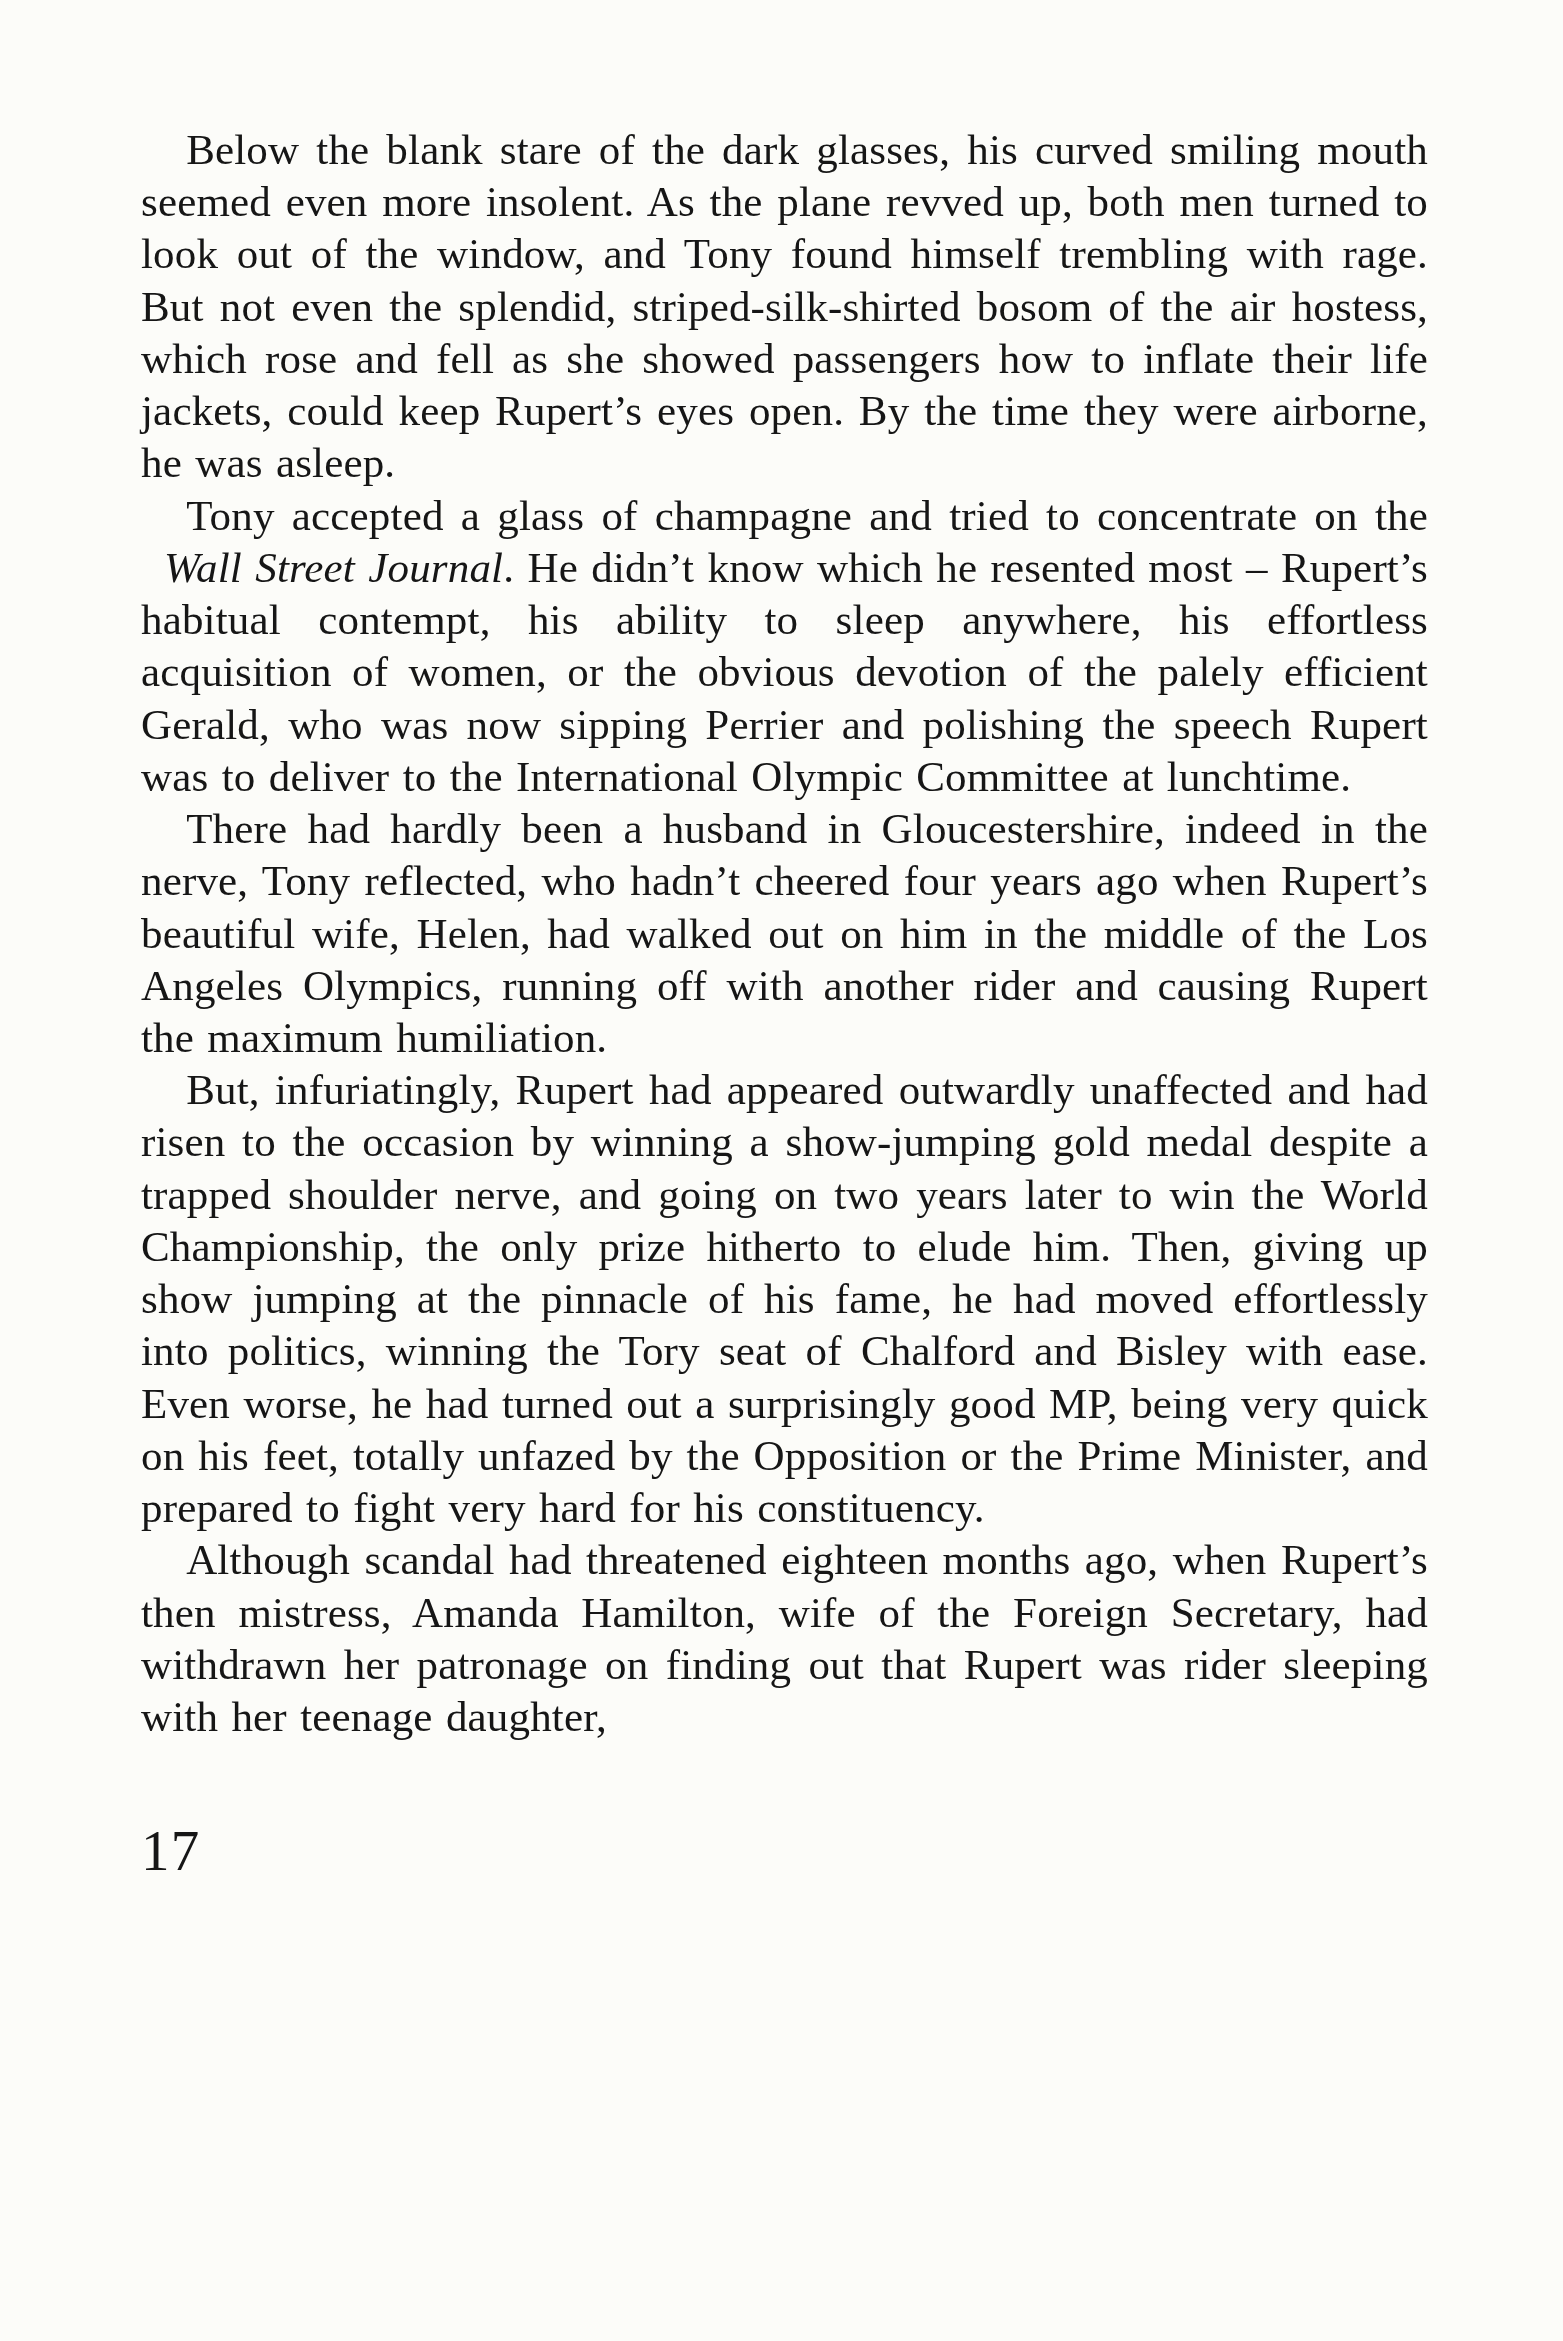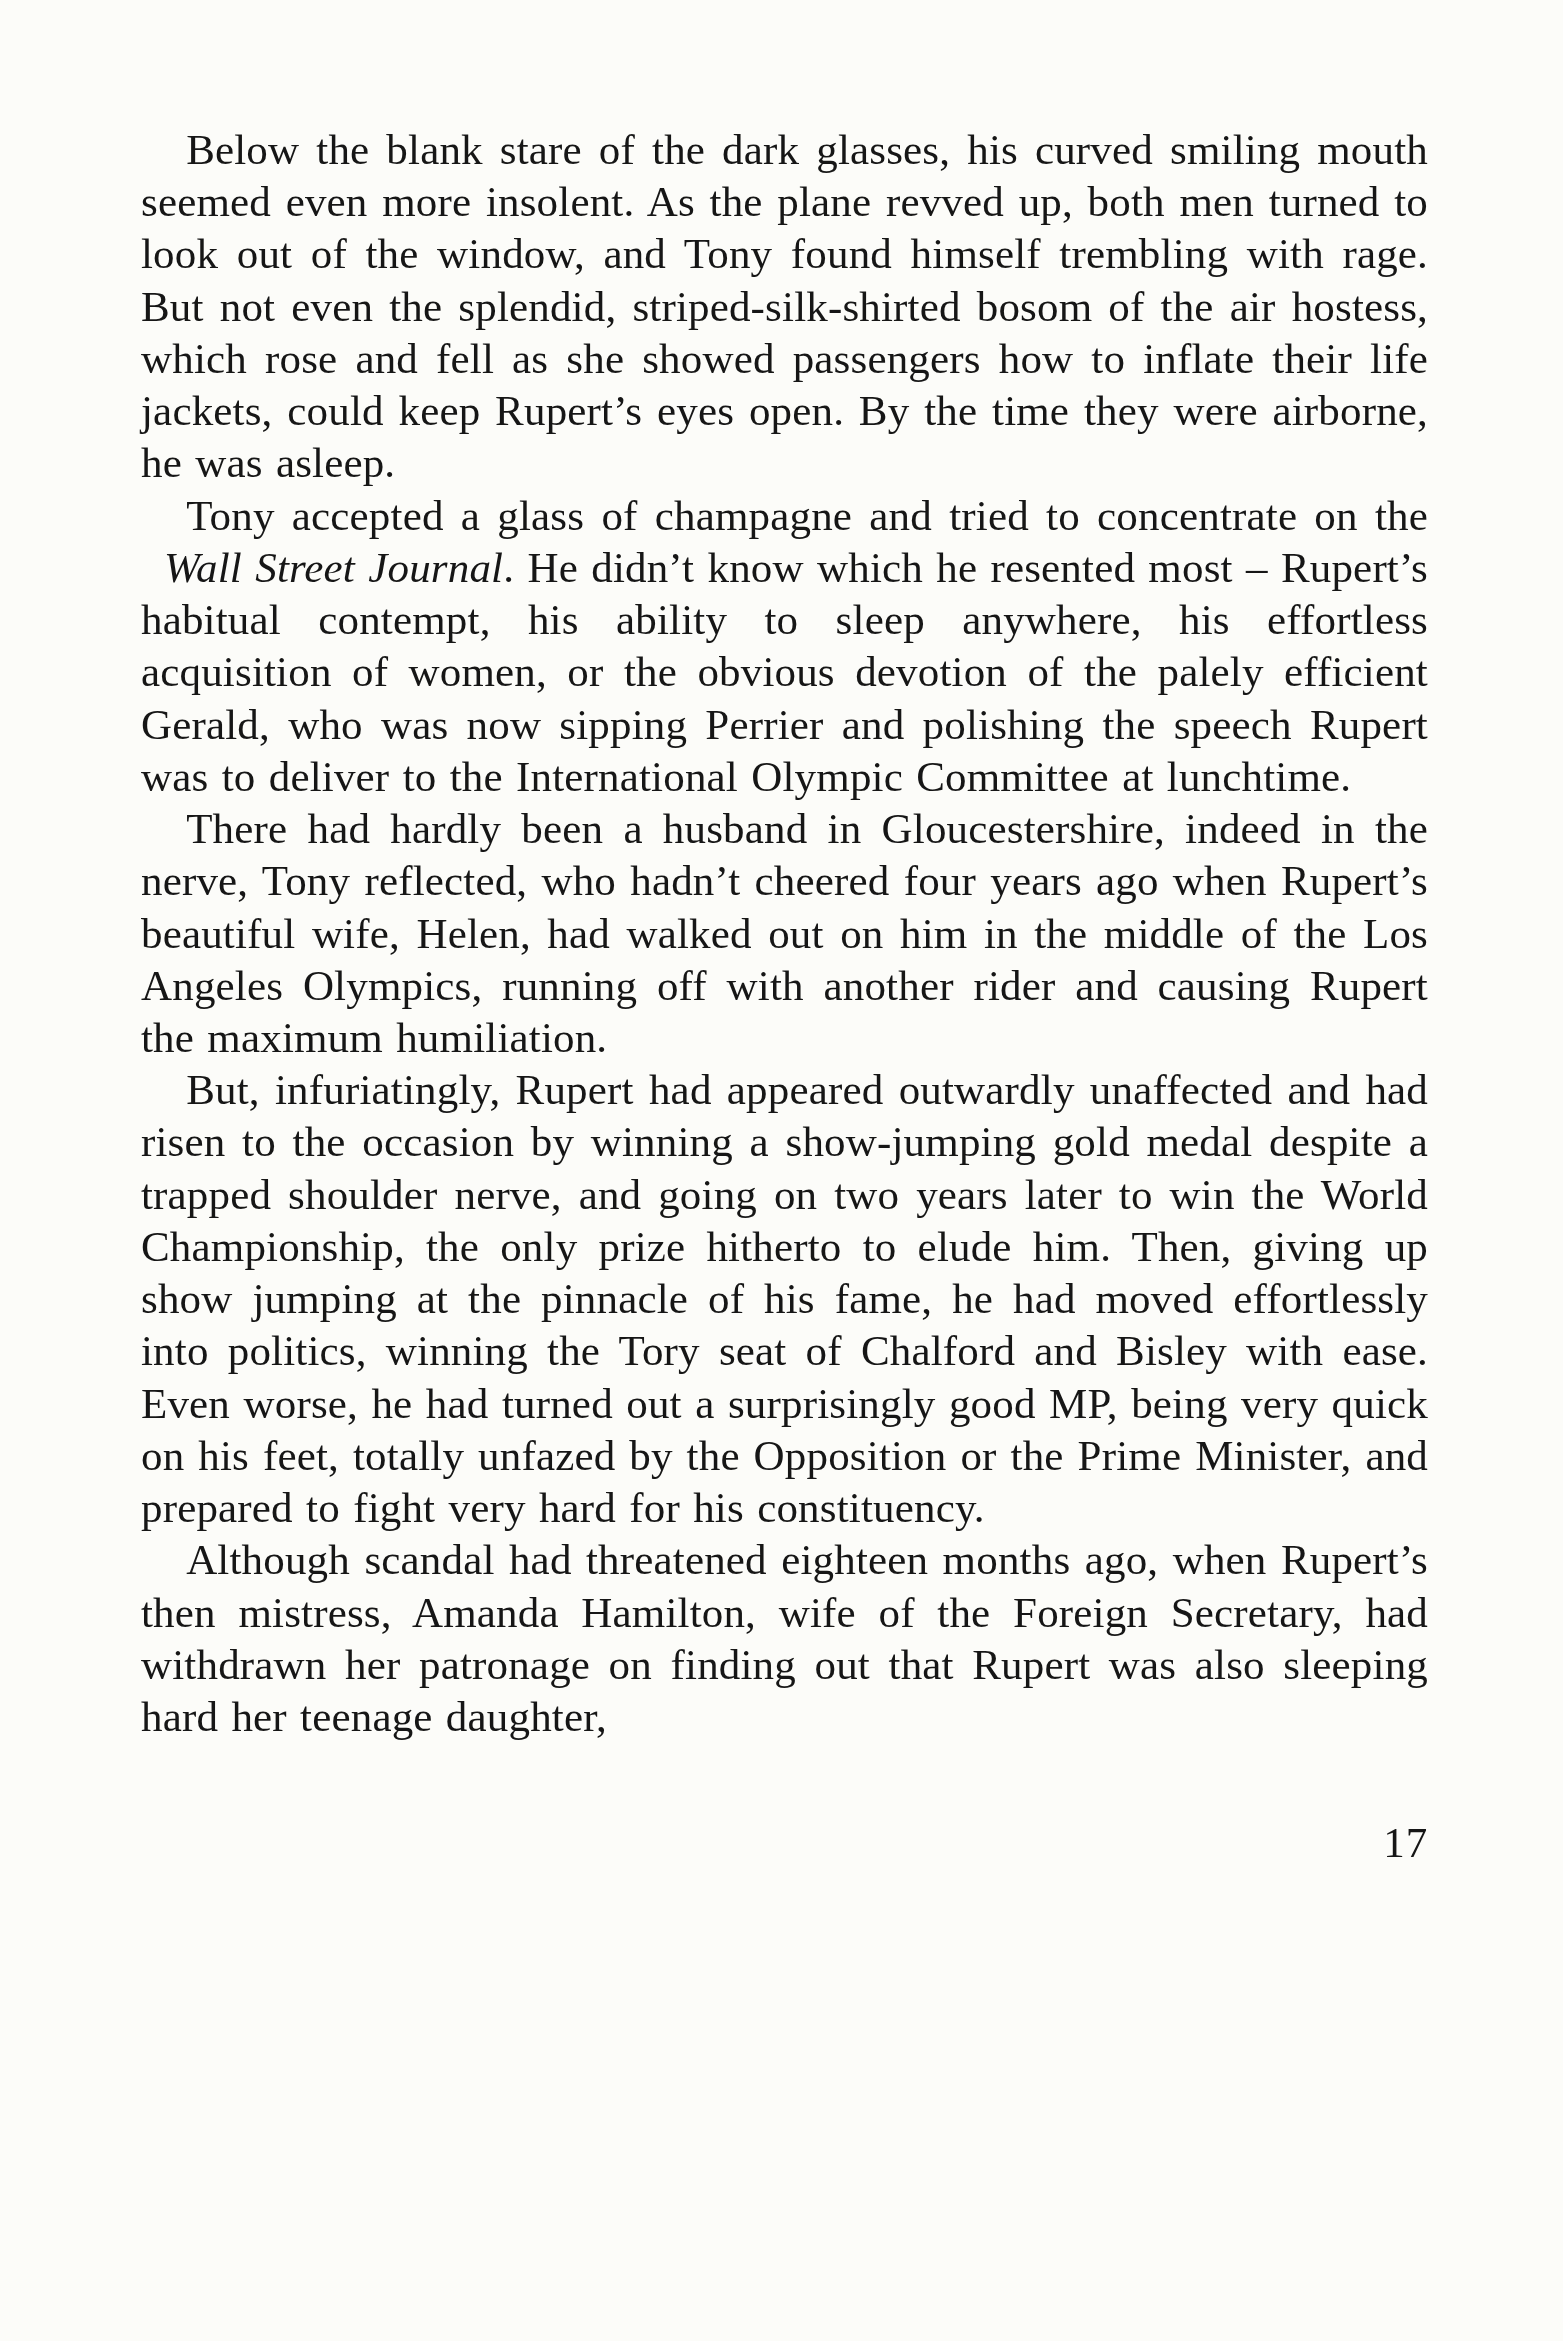--- a/index.html
+++ b/index.html
@@ -33,32 +33,32 @@
     font-size: 43px;
     line-height: 1.215;
     word-spacing: 0.055em;
     letter-spacing: 0.004em;
   }
   .para .italic {
     font-style: italic;
     margin-left: 23px;
   }
   .page-number {
-    text-align: right;
-    font-size: 43px;
+    text-align: left;
+    font-size: 57px;
     margin-top: 75px;
     letter-spacing: 0.02em;
   }
 </style>
 </head>
 <body>
 
 <div class="page">
   <div class="text-block">
       <p class="para"><span>Below the blank stare of the dark glasses, his curved smiling mouth seemed even more insolent. As the plane revved up, both men turned to look out of the window, and Tony found himself trembling with rage. But not even the splendid, striped-silk-shirted bosom of the air hostess, which rose and fell as she showed passengers how to inflate their life jackets, could keep Rupert’s eyes open. By the time they were airborne, he was asleep.</span></p>
       <p class="para"><span>Tony accepted a glass of champagne and tried to concentrate on the </span><span class="italic">Wall Street Journal</span><span>. He didn’t know which he resented most – Rupert’s habitual contempt, his ability to sleep anywhere, his effortless acquisition of women, or the obvious devotion of the palely efficient Gerald, who was now sipping Perrier and polishing the speech Rupert was to deliver to the International Olympic Committee at lunchtime.</span></p>
       <p class="para"><span>There had hardly been a husband in Gloucestershire, indeed in the nerve, Tony reflected, who hadn’t cheered four years ago when Rupert’s beautiful wife, Helen, had walked out on him in the middle of the Los Angeles Olympics, running off with another rider and causing Rupert the maximum humiliation.</span></p>
       <p class="para"><span>But, infuriatingly, Rupert had appeared outwardly unaffected and had risen to the occasion by winning a show-jumping gold medal despite a trapped shoulder nerve, and going on two years later to win the World Championship, the only prize hitherto to elude him. Then, giving up show jumping at the pinnacle of his fame, he had moved effortlessly into politics, winning the Tory seat of Chalford and Bisley with ease. Even worse, he had turned out a surprisingly good MP, being very quick on his feet, totally unfazed by the Opposition or the Prime Minister, and prepared to fight very hard for his constituency.</span></p>
-      <p class="para"><span>Although scandal had threatened eighteen months ago, when Rupert’s then mistress, Amanda Hamilton, wife of the Foreign Secretary, had withdrawn her patronage on finding out that Rupert was also sleeping hard her teenage daughter,</span></p>
+      <p class="para"><span>Although scandal had threatened eighteen months ago, when Rupert’s then mistress, Amanda Hamilton, wife of the Foreign Secretary, had withdrawn her patronage on finding out that Rupert was rider sleeping with her teenage daughter,</span></p>
     </div>
   <div class="page-number">17</div>
 </div>
 
 
 </body></html>

